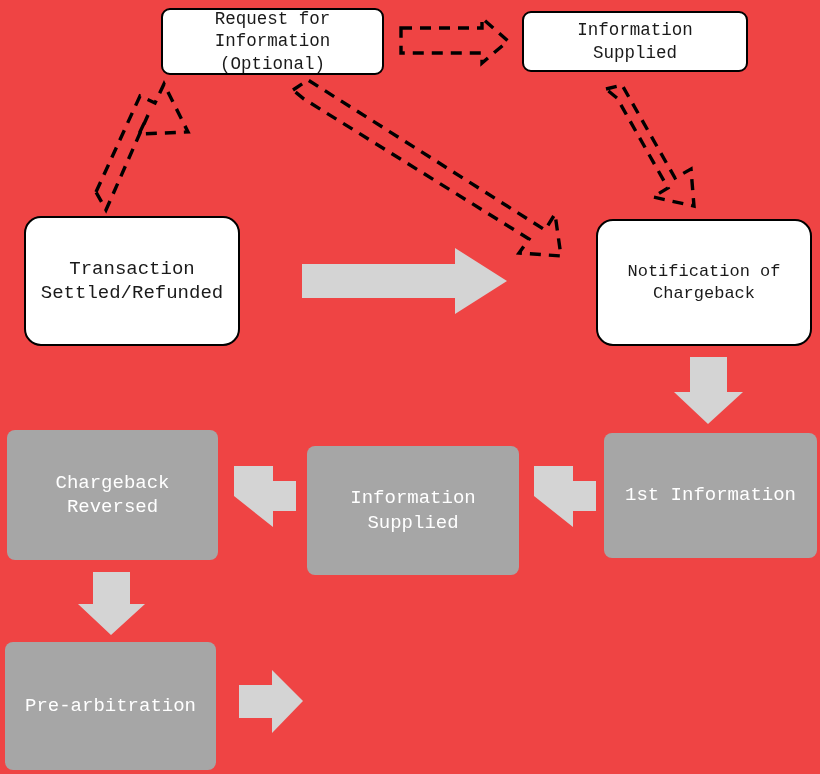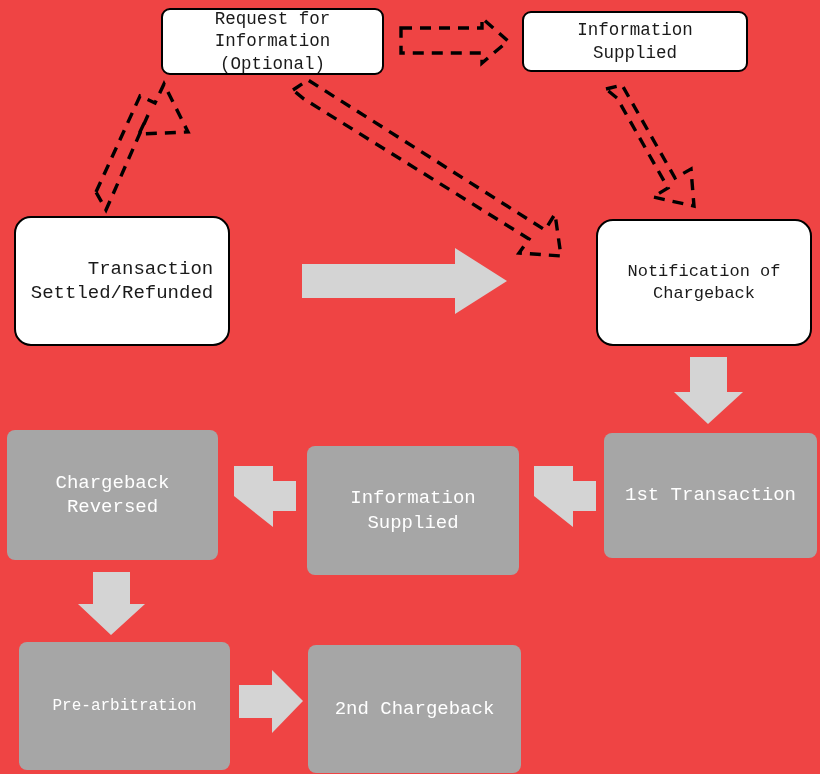--- a/index.html
+++ b/index.html
@@ -50,24 +50,23 @@
     left: 161px; top: 8px; width: 223px; height: 67px;
     border-radius: 9px;
     font-size: 17.5px;
   }
   #n-info-supplied-top {
     left: 522px; top: 11px; width: 226px; height: 61px;
     border-radius: 9px;
     font-size: 17.5px;
   }
   #n-transaction {
-    left: 14px; top: 216px; width: 216px; height: 130px;
+    left: 24px; top: 216px; width: 216px; height: 130px;
     border-radius: 17px;
     font-size: 19px;
-    text-align: right;
   }
   #n-notification {
     left: 596px; top: 219px; width: 216px; height: 127px;
     border-radius: 17px;
     font-size: 17px;
   }
   #n-first-chargeback {
     left: 604px; top: 433px; width: 213px; height: 125px;
     border-radius: 8px;
     font-size: 19px;
@@ -76,23 +75,23 @@
     left: 307px; top: 446px; width: 212px; height: 129px;
     border-radius: 8px;
     font-size: 19px;
   }
   #n-chargeback-reversed {
     left: 7px; top: 430px; width: 211px; height: 130px;
     border-radius: 8px;
     font-size: 19px;
   }
   #n-pre-arbitration {
-    left: 19px; top: 642px; width: 211px; height: 128px;
+    left: 5px; top: 642px; width: 211px; height: 128px;
     border-radius: 8px;
-    font-size: 16px;
+    font-size: 19px;
   }
   #n-second-chargeback {
     left: 308px; top: 645px; width: 213px; height: 128px;
     border-radius: 8px;
     font-size: 19px;
   }
   
   #arrow-layer {
     position: absolute;
     left: 0; top: 0;
@@ -151,34 +150,31 @@
     <span class="node-label">Transaction
 Settled/Refunded</span>
   </div>
 
   <div class="node node-outline" id="n-notification">
     <span class="node-label">Notification of
 Chargeback</span>
   </div>
 
   <div class="node node-filled" id="n-first-chargeback">
-    <span class="node-label">1st Transaction</span>
+    <span class="node-label">1st Information</span>
   </div>
 
   <div class="node node-filled" id="n-info-supplied-mid">
     <span class="node-label">Information
 Supplied</span>
   </div>
 
   <div class="node node-filled" id="n-chargeback-reversed">
     <span class="node-label">Chargeback
 Reversed</span>
   </div>
 
   <div class="node node-filled" id="n-pre-arbitration">
     <span class="node-label">Pre-arbitration</span>
   </div>
 
-  <div class="node node-filled" id="n-second-chargeback">
-    <span class="node-label">2nd Chargeback</span>
-  </div>
 
 </div>
 
 </body></html>

